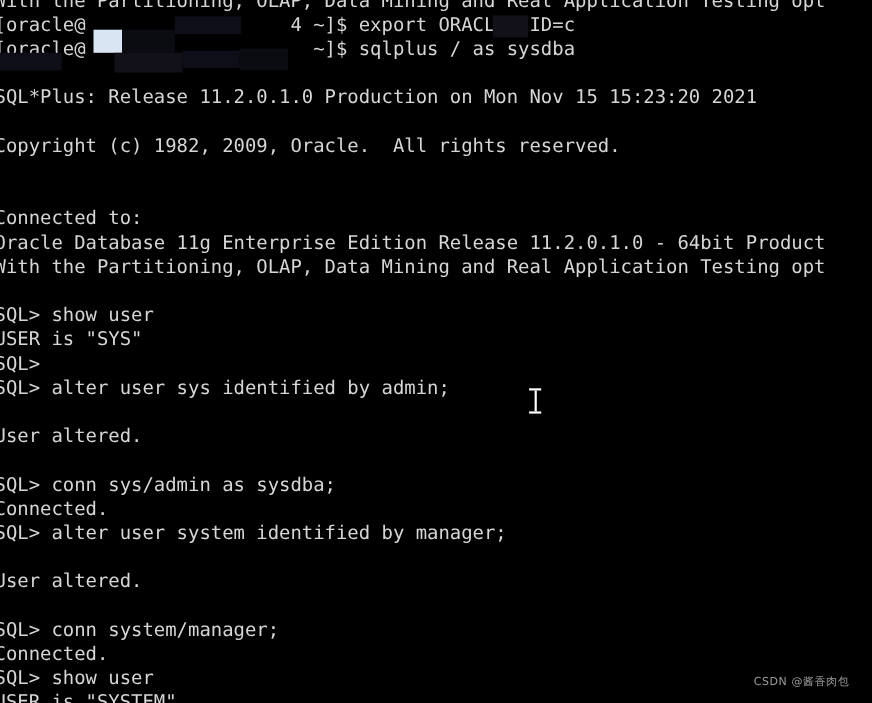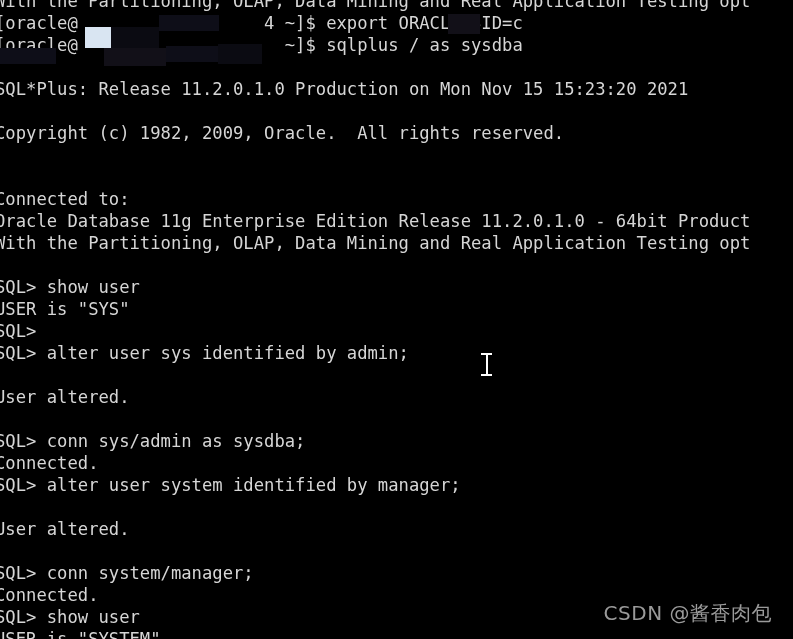--- a/index.html
+++ b/index.html
@@ -68,21 +68,21 @@
   #ibeam .bar   { position:absolute; left:5px; top:2px; width:2px; height:19px; background:#ffffff; }
   #ibeam .capT  { position:absolute; left:0px; top:0px;  width:11px; height:2px; background:#ffffff; }
   #ibeam .capB  { position:absolute; left:0px; top:21px; width:11px; height:2px; background:#ffffff; }
 
   
   #watermark {
     position: absolute;
     right: 14px;
     bottom: 12px;
     font-family: "DejaVu Sans", "Liberation Sans", sans-serif;
-    font-size: 20px;
+    font-size: 10px;
     color: #9a9a9a;
     letter-spacing: 0.5px;
     white-space: nowrap;
   }
 </style>
 </head>
 <body>
 
 <div id="terminal">
 

